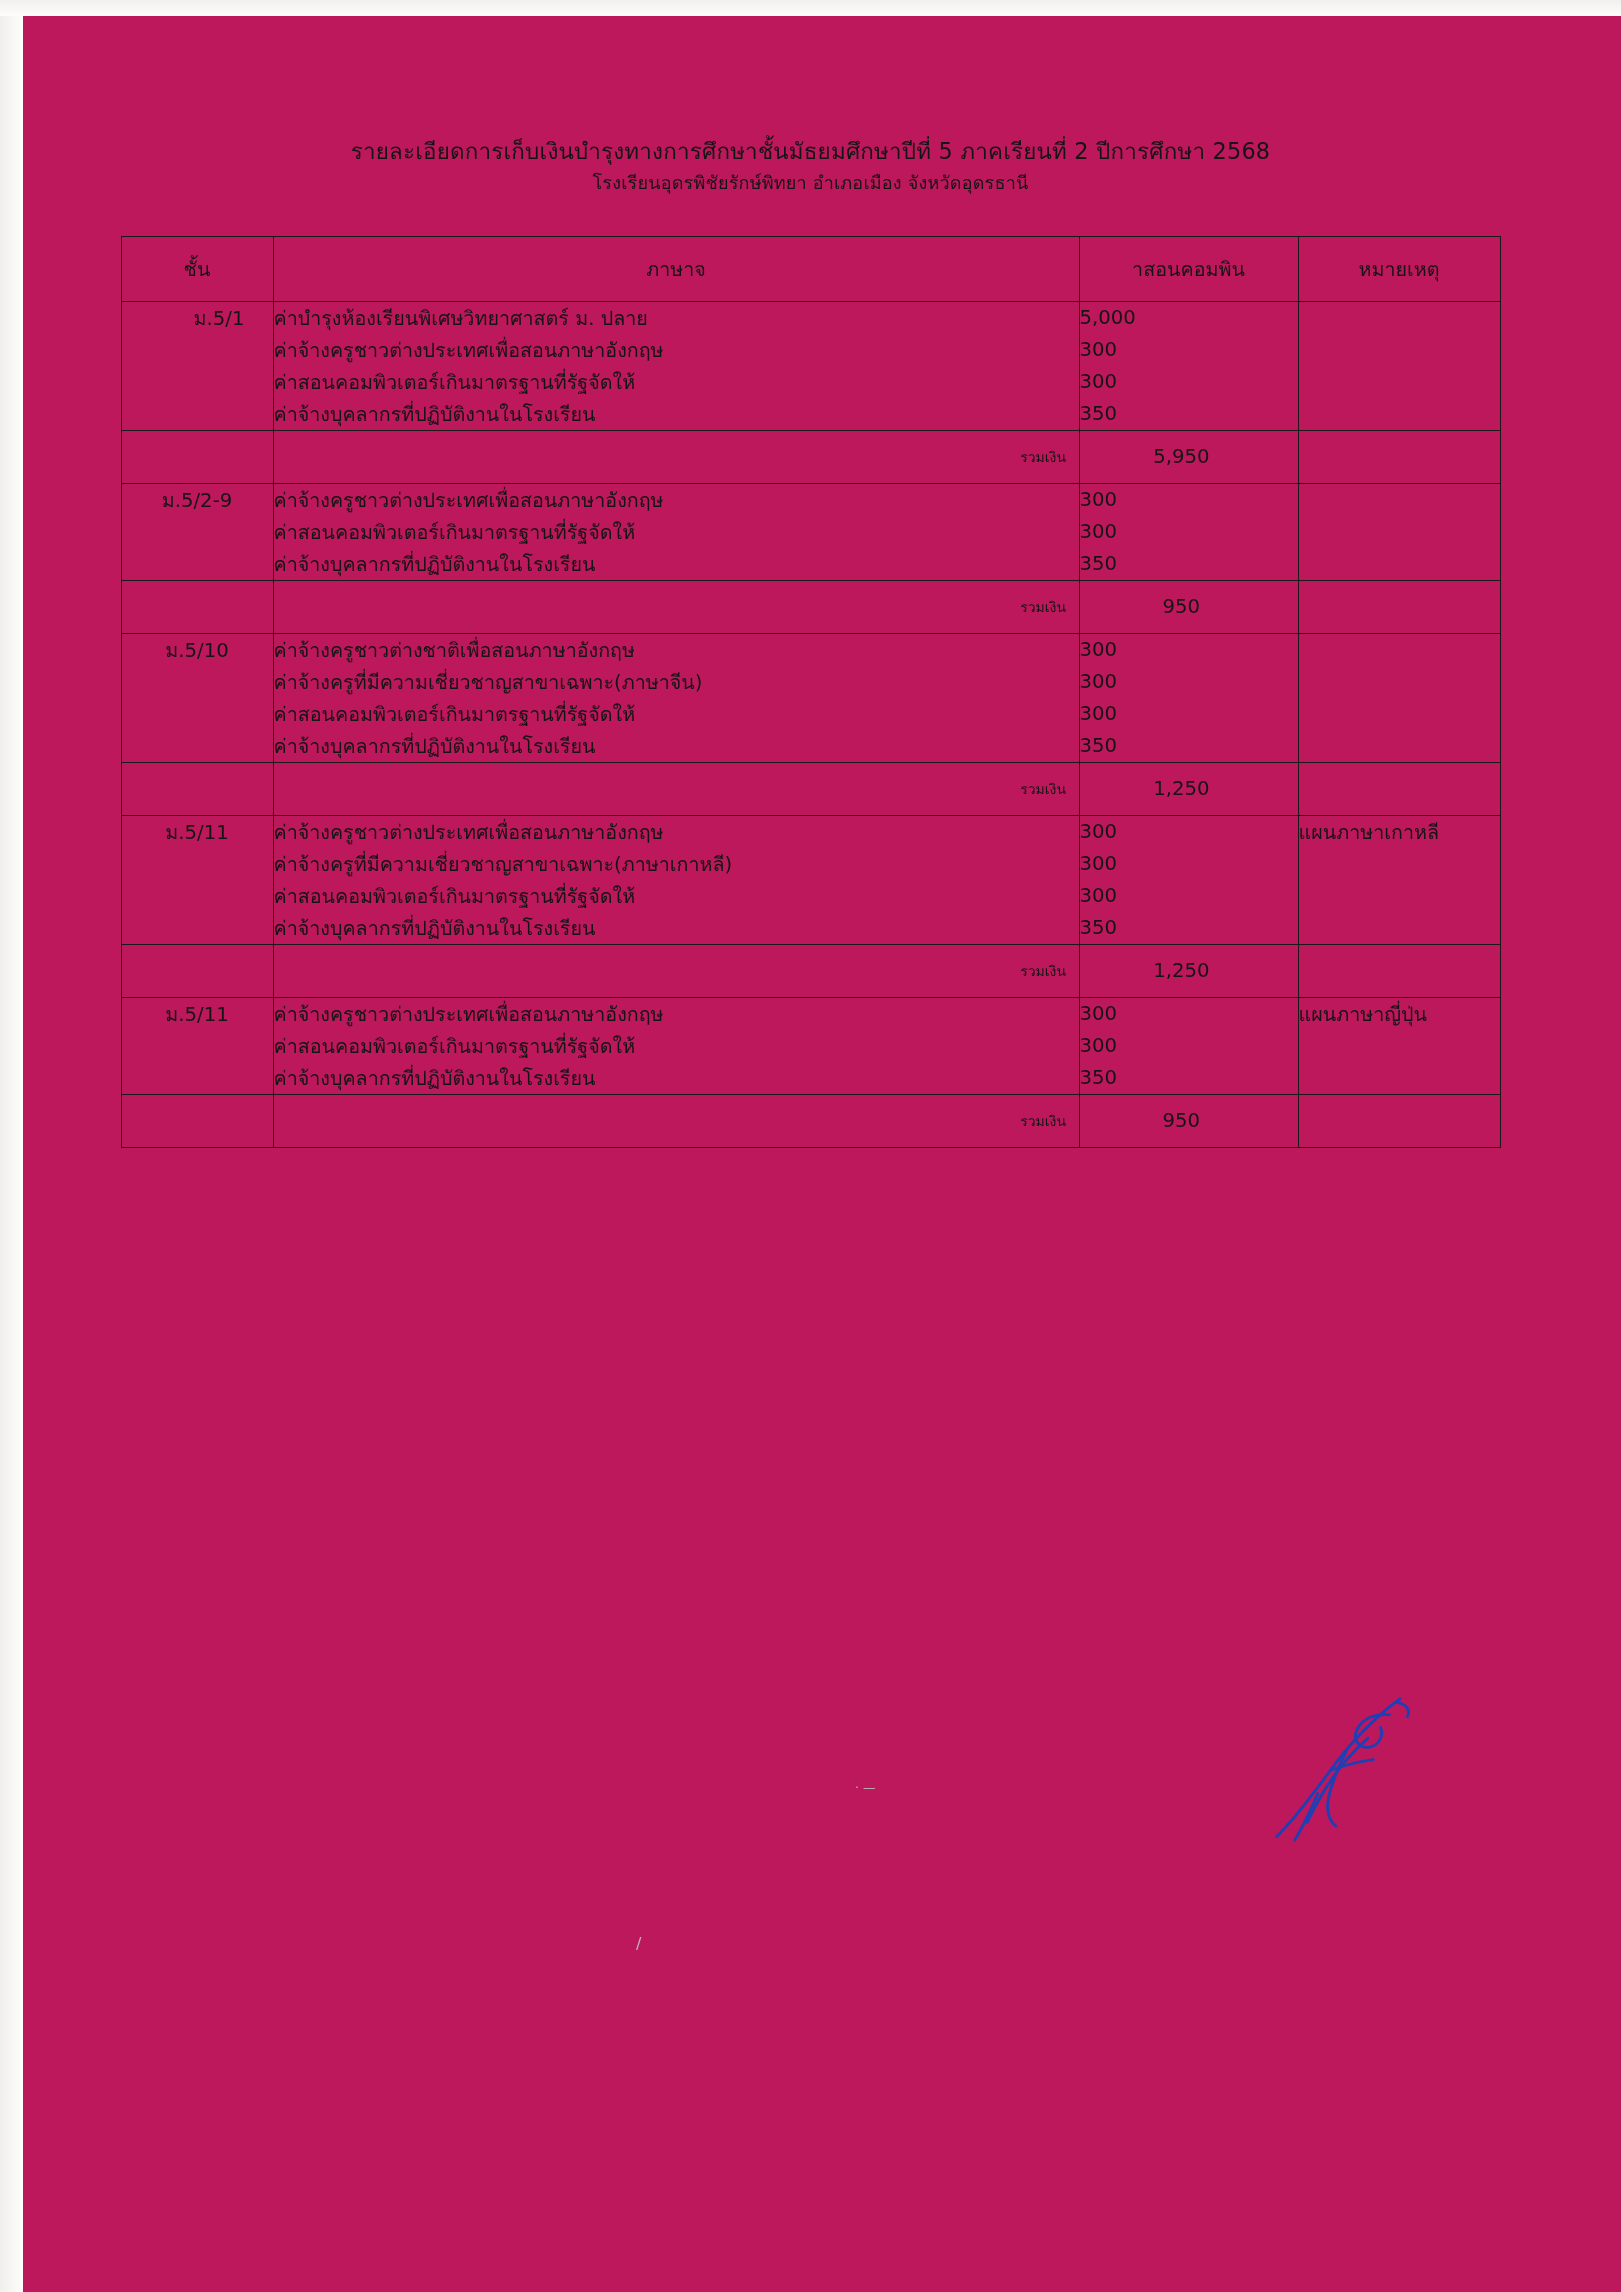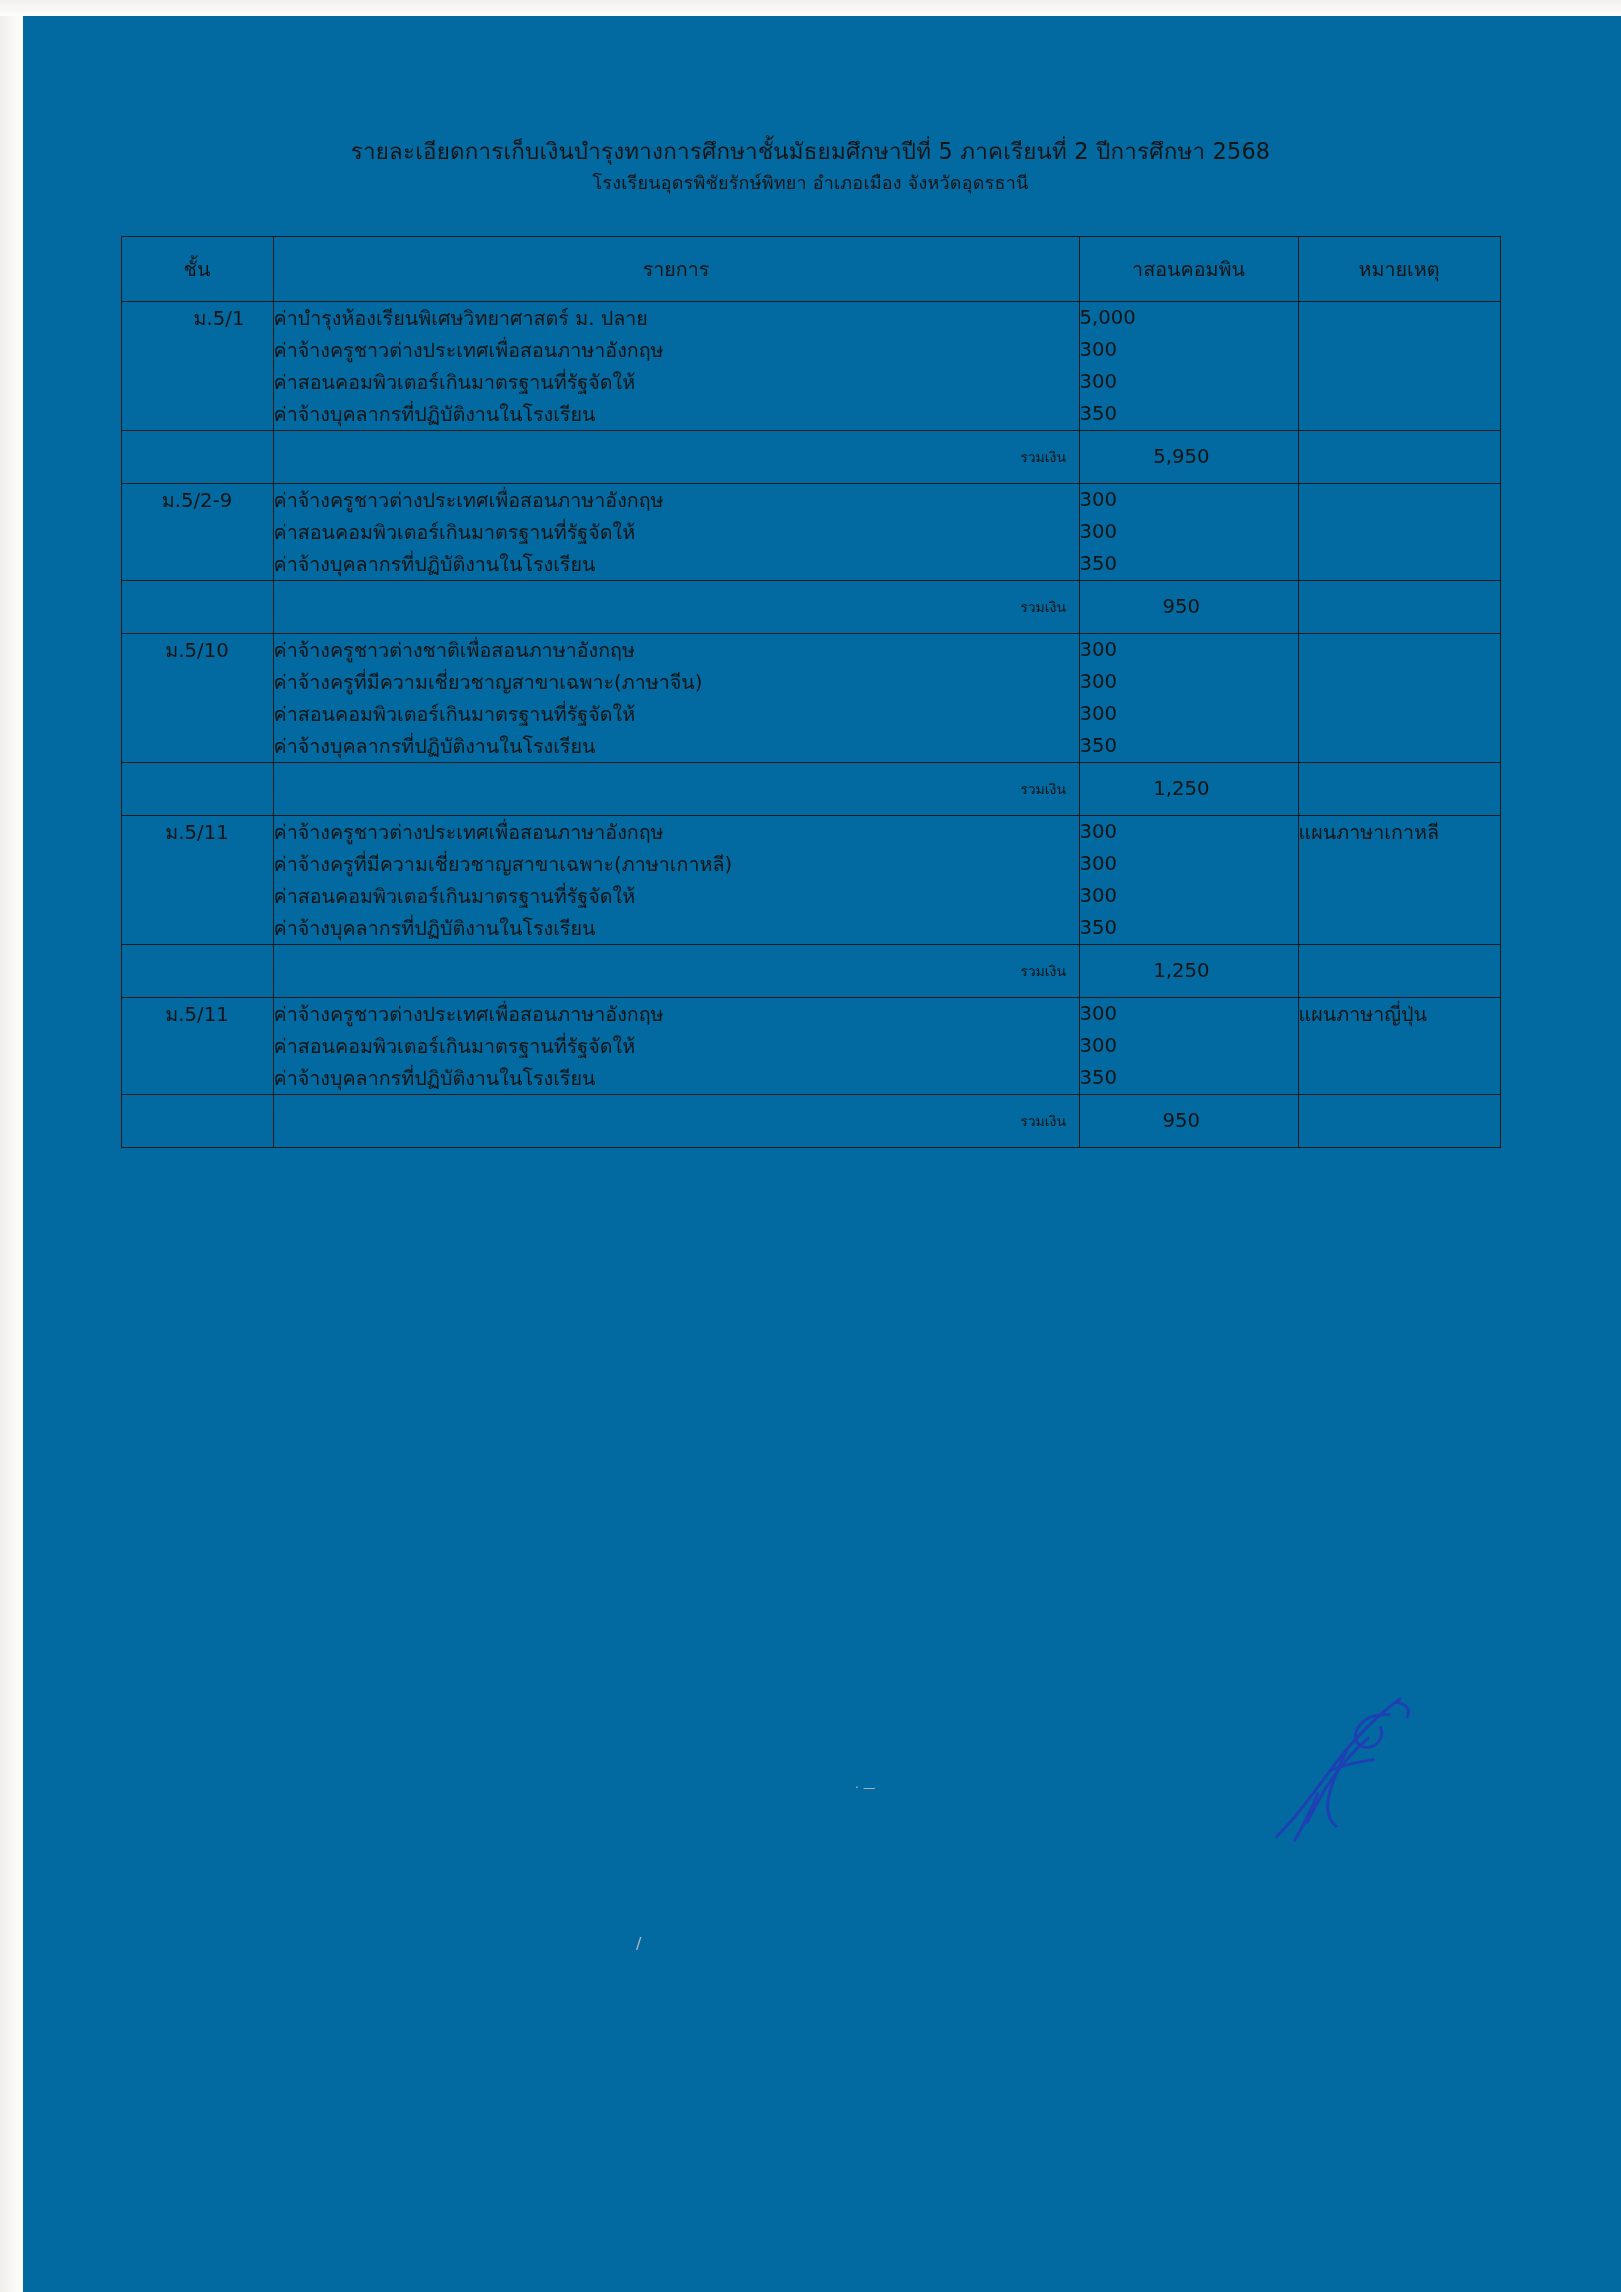--- a/index.html
+++ b/index.html
@@ -11,21 +11,21 @@
     width: 1621px;
     height: 2293px;
     font-family: "DejaVu Sans", sans-serif;
     color: #151515;
     position: relative;
     overflow: hidden;
   }
   .page {
     position: absolute;
     inset: 0;
-    background: #0369a1;
+    background: #be185d;
   }
   
   .scan-edge-left {
     position: absolute;
     left: 0; top: 0; bottom: 0;
     width: 23px;
     background: linear-gradient(to right, #f0efec, #fdfdfb);
   }
   .scan-edge-top {
     position: absolute;
@@ -153,21 +153,21 @@
     <table class="fee-table">
       <colgroup>
         <col class="c-class">
         <col class="c-item">
         <col class="c-amt">
         <col class="c-note">
       </colgroup>
       <thead>
         <tr>
           <th>ชั้น</th>
-          <th>รายการ</th>
+          <th>ภาษาจ</th>
           <th>าสอนคอมพิน</th>
           <th>หมายเหตุ</th>
         </tr>
       </thead>
       <tbody id="table-body">
           <tr class="item-row block-first">
             <td class="class-cell" style="border-bottom: none; border-top: 1.8px solid rgb(26, 26, 26); padding-left: 44px;">ม.5/1</td>
             <td class="item-cell">ค่าบำรุงห้องเรียนพิเศษวิทยาศาสตร์ ม. ปลาย</td>
             <td class="amt-cell">5,000</td>
             <td class="note-cell" style="border-bottom: none; border-top: 1.8px solid rgb(26, 26, 26);"></td>

